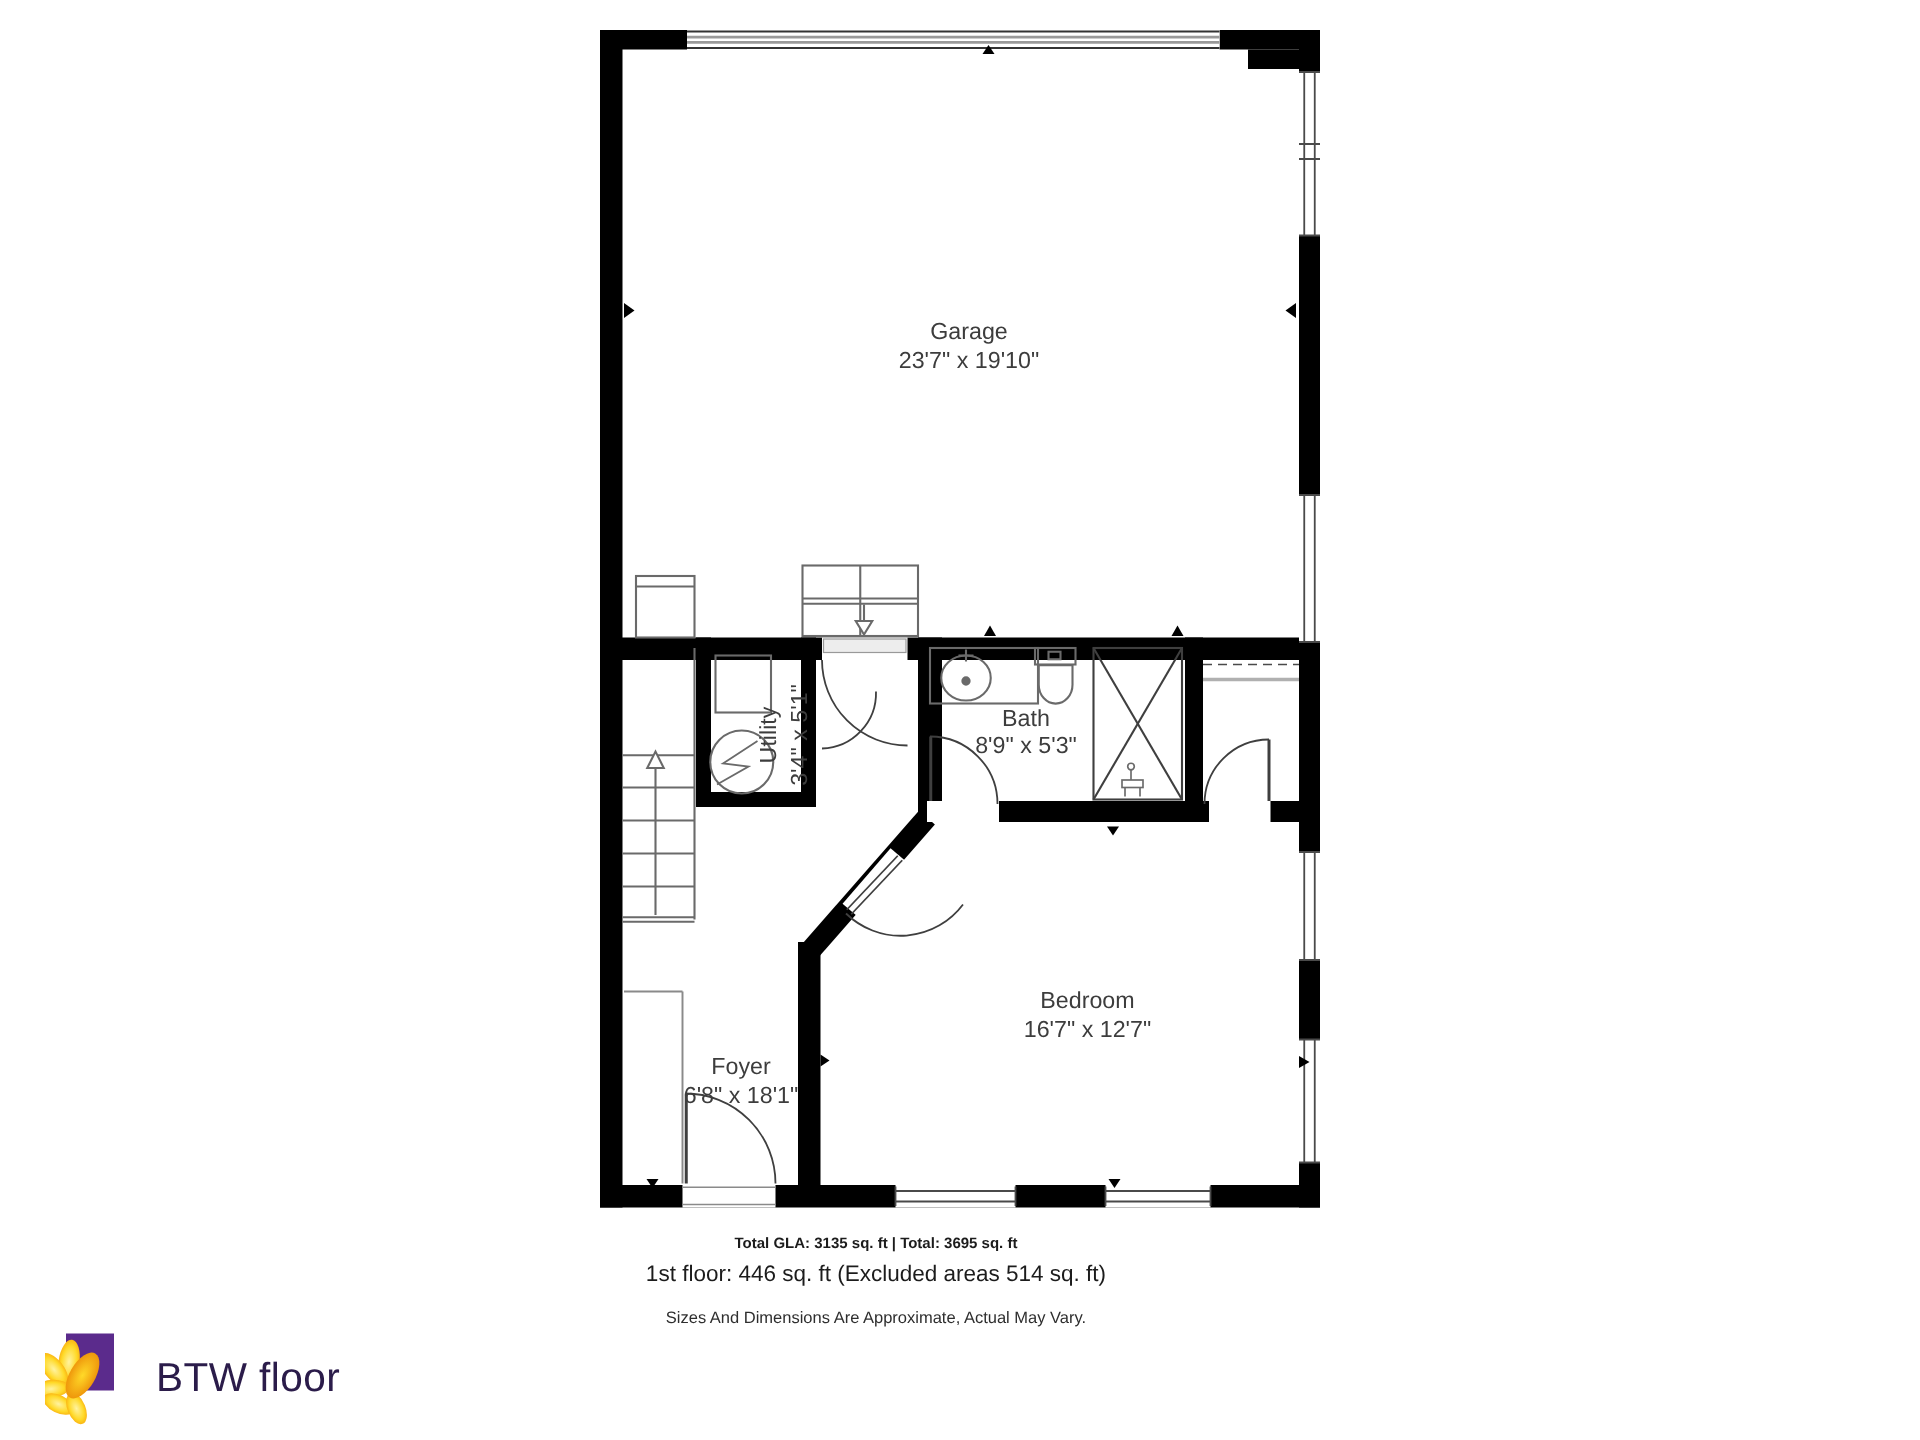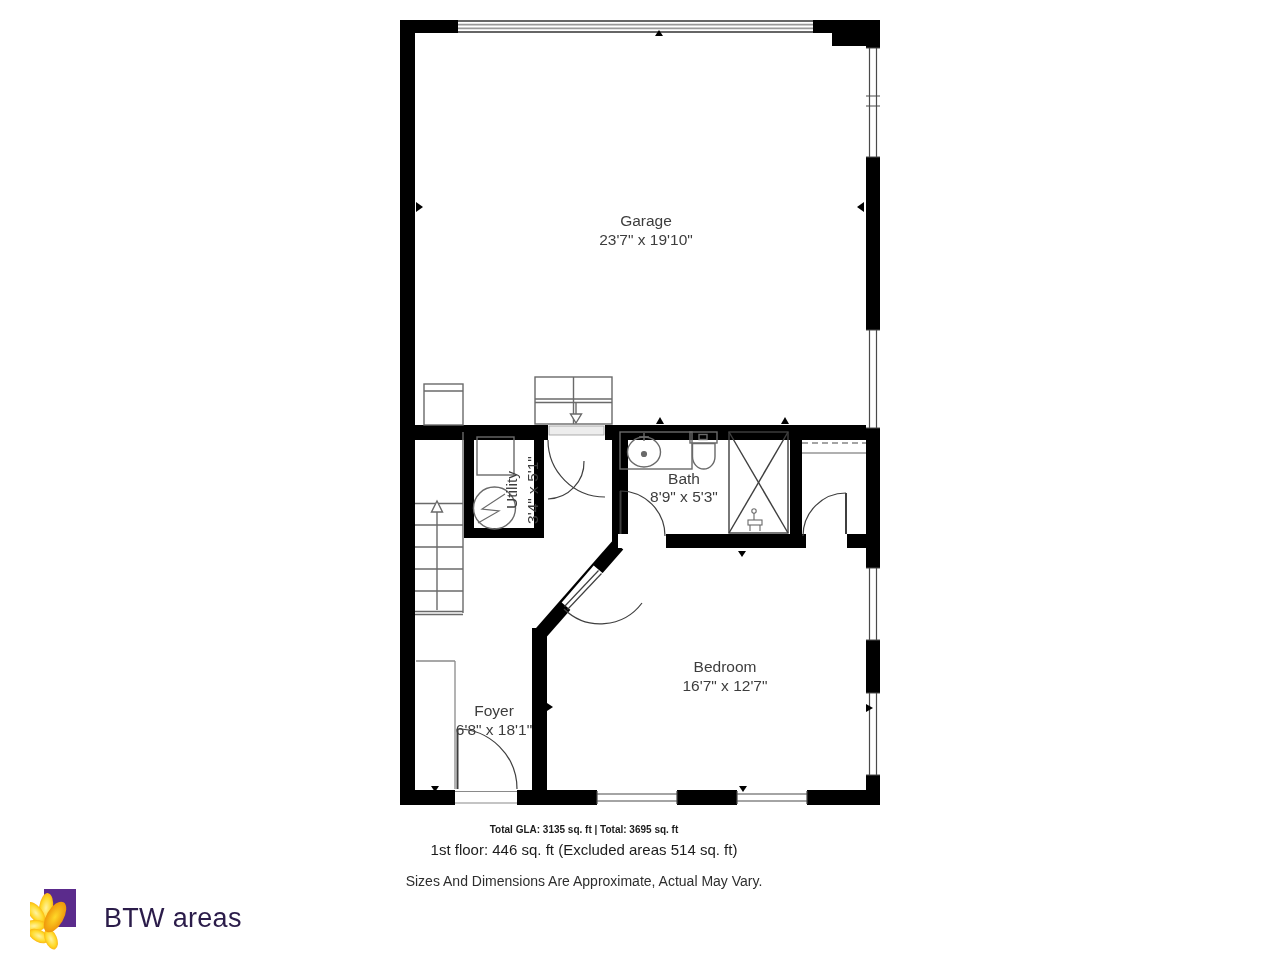--- a/index.html
+++ b/index.html
@@ -3,21 +3,21 @@
 <meta charset="utf-8">
 <style>
   html,body{margin:0;padding:0;background:#fff;}
   .page{position:relative;width:1168px;height:960px;background:#fff;overflow:hidden;
         font-family:"Liberation Sans",sans-serif;}
   .plan-svg{position:absolute;left:0;top:0;}
   .plan-svg text{font-family:"Liberation Sans",sans-serif;font-size:15.5px;fill:#3d3d3d;}
   .summary{position:absolute;left:0;top:820px;width:100%;text-align:center;color:#1c1c1c;}
   .summary .total{font-weight:bold;font-size:10px;line-height:19px;margin-bottom:1px;}
   .summary .floor-line{font-size:15px;line-height:19px;}
-  .summary .disclaimer{font-size:14px;color:#2e2e2e;margin-top:14px;}
+  .summary .disclaimer{font-size:11px;color:#2e2e2e;margin-top:14px;}
   .logo{position:absolute;left:30px;top:886px;height:64px;display:flex;align-items:center;}
   .logo-text{font-size:27px;font-weight:500;color:#2b1c4a;margin-left:8px;letter-spacing:.3px;}
 </style>
 </head>
 <body>
 
 <div class="page">
 
   <svg class="plan-svg" width="1280" height="960" viewBox="0 0 1280 960">
 
@@ -232,16 +232,16 @@
       <rect x="14" y="3" width="32" height="38" fill="#5b2b8c"></rect>
       <g>
         <ellipse cx="16" cy="22" rx="7" ry="15" fill="url(#petalG)" transform="rotate(8 16 22)"></ellipse>
         <ellipse cx="6" cy="27" rx="6.5" ry="13" fill="url(#petalG)" transform="rotate(-38 6 27)"></ellipse>
         <ellipse cx="4" cy="40" rx="12" ry="6" fill="url(#petalG)" transform="rotate(-6 4 40)"></ellipse>
         <ellipse cx="9" cy="50" rx="11" ry="6" fill="url(#petalG)" transform="rotate(26 9 50)"></ellipse>
         <ellipse cx="21" cy="53" rx="6" ry="11" fill="url(#petalG)" transform="rotate(-22 21 53)"></ellipse>
         <ellipse cx="25" cy="31" rx="8.5" ry="17" fill="url(#petalG2)" transform="rotate(30 25 31)"></ellipse>
       </g>
     </svg>
-    <span class="logo-text">BTW areas</span>
+    <span class="logo-text">BTW floor</span>
   </div>
 
 </div>
 
 </body></html>

